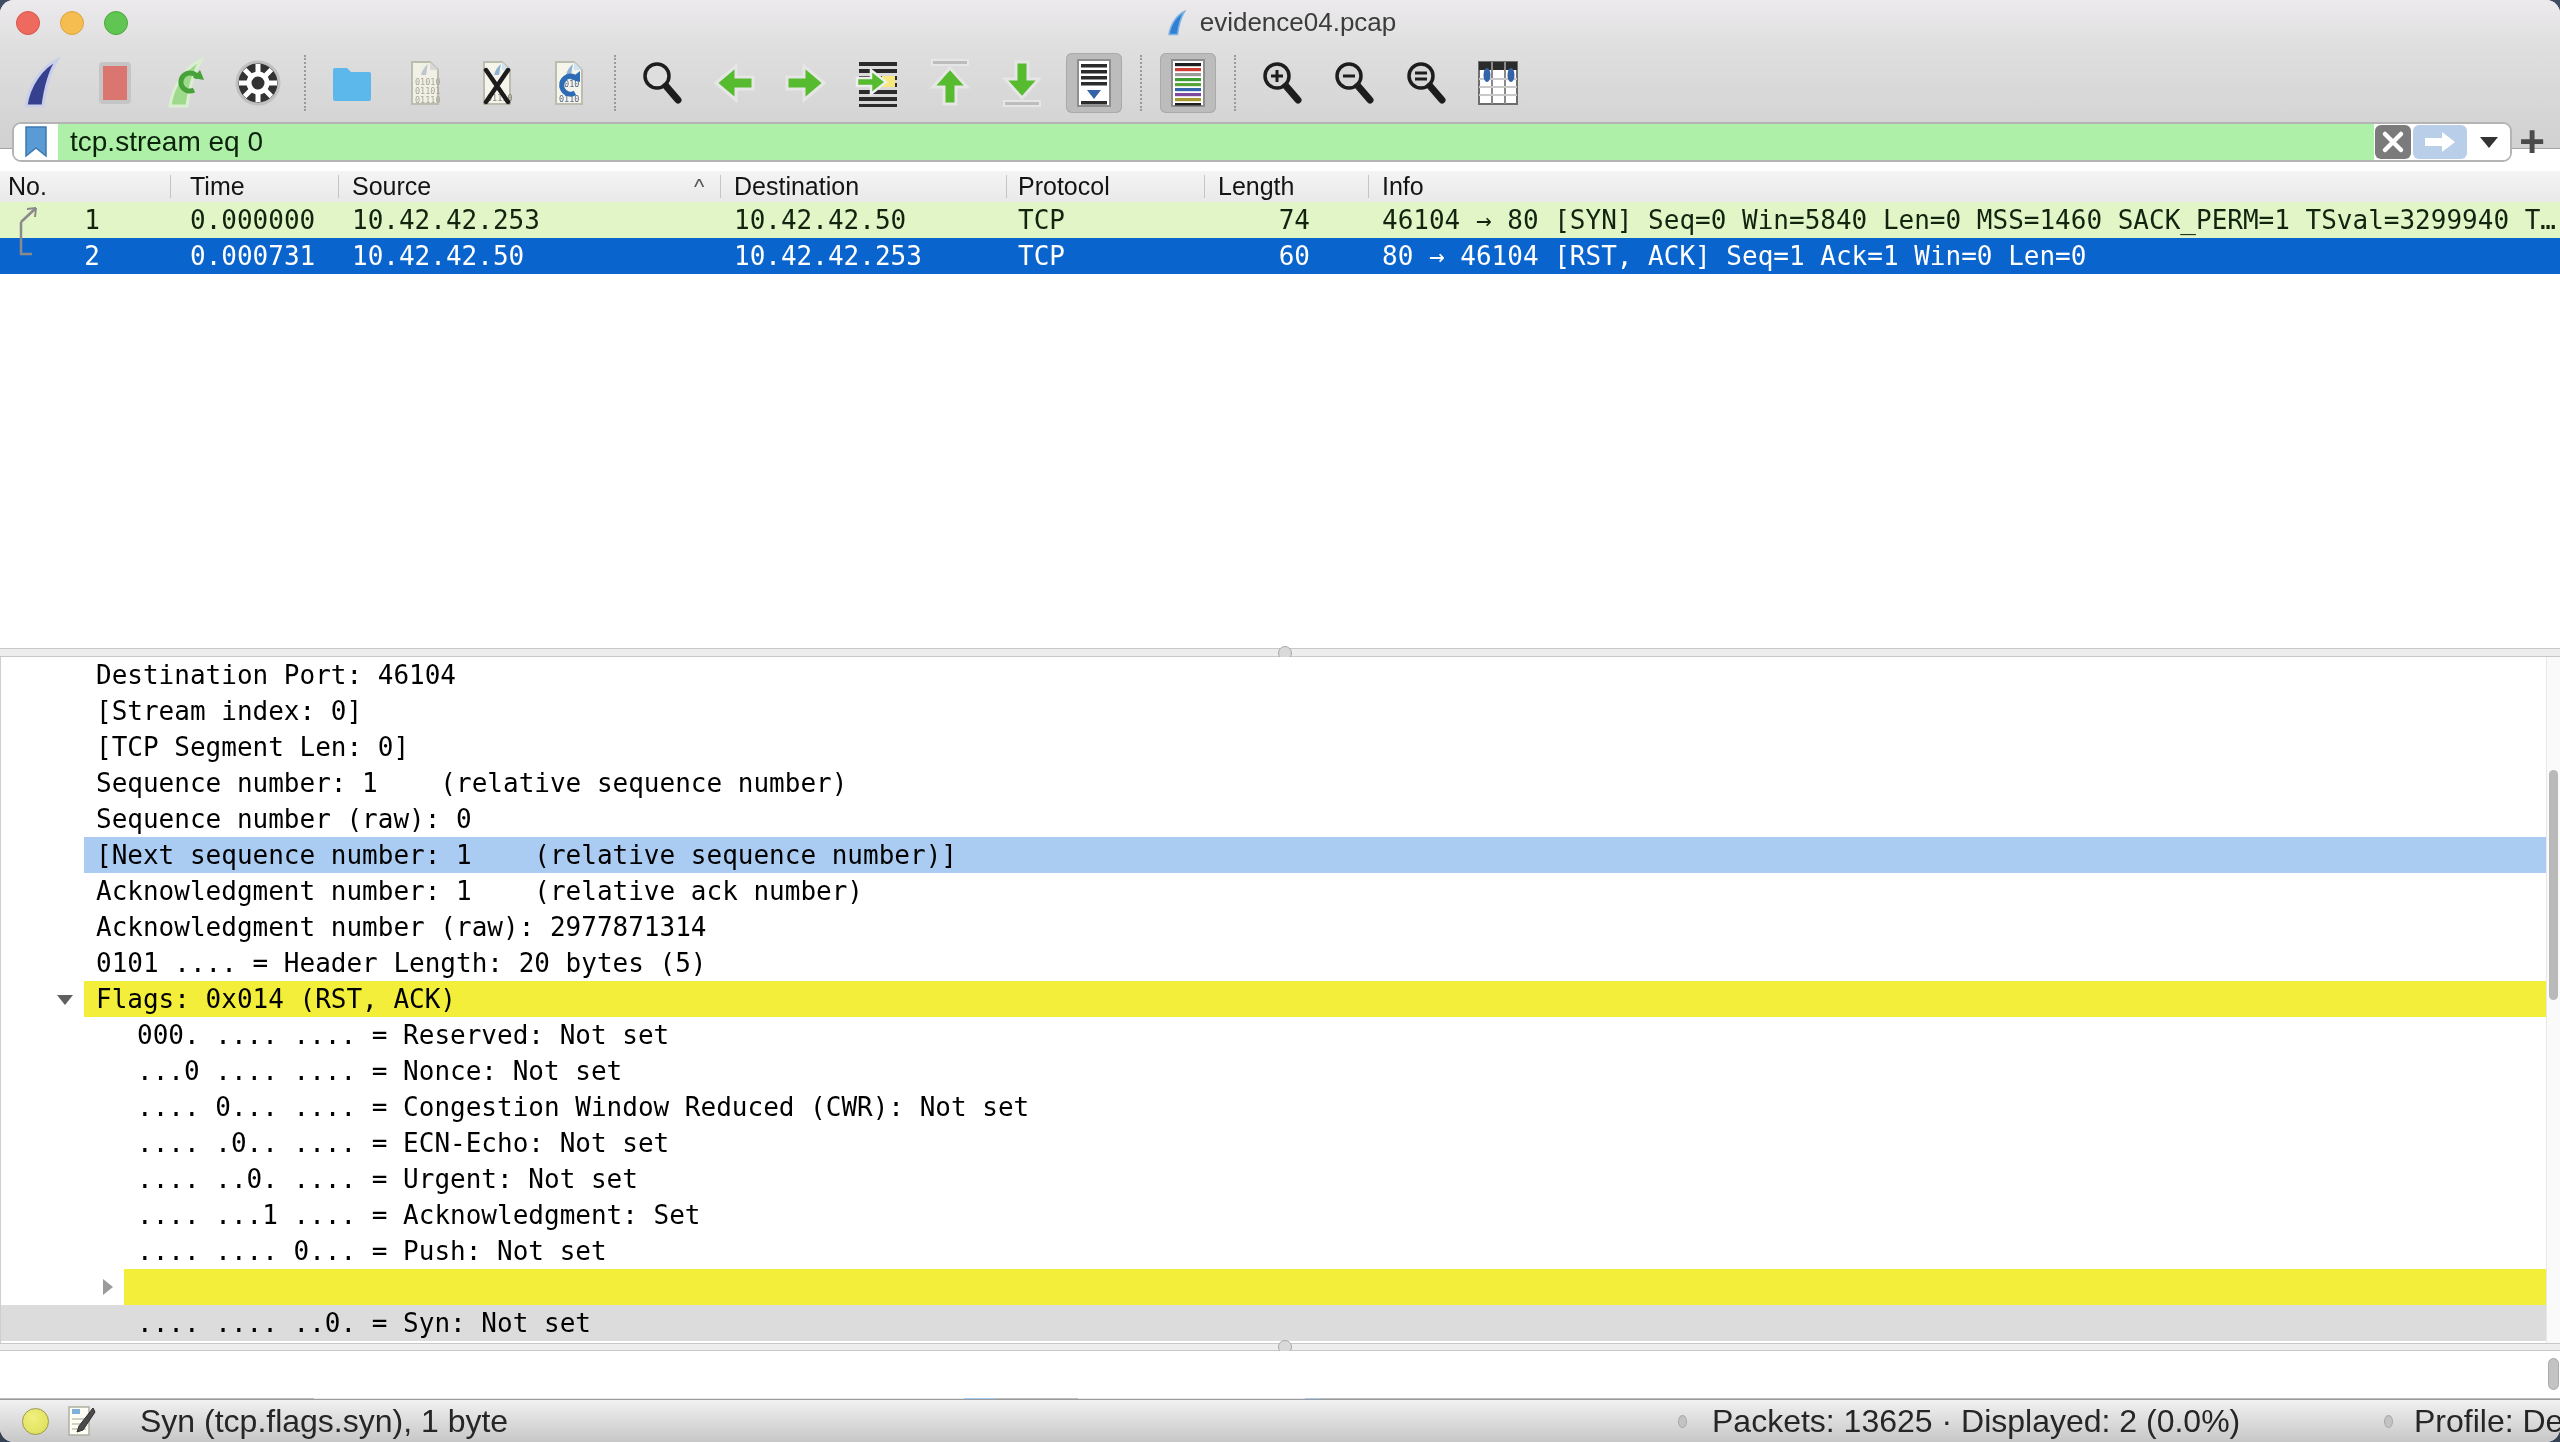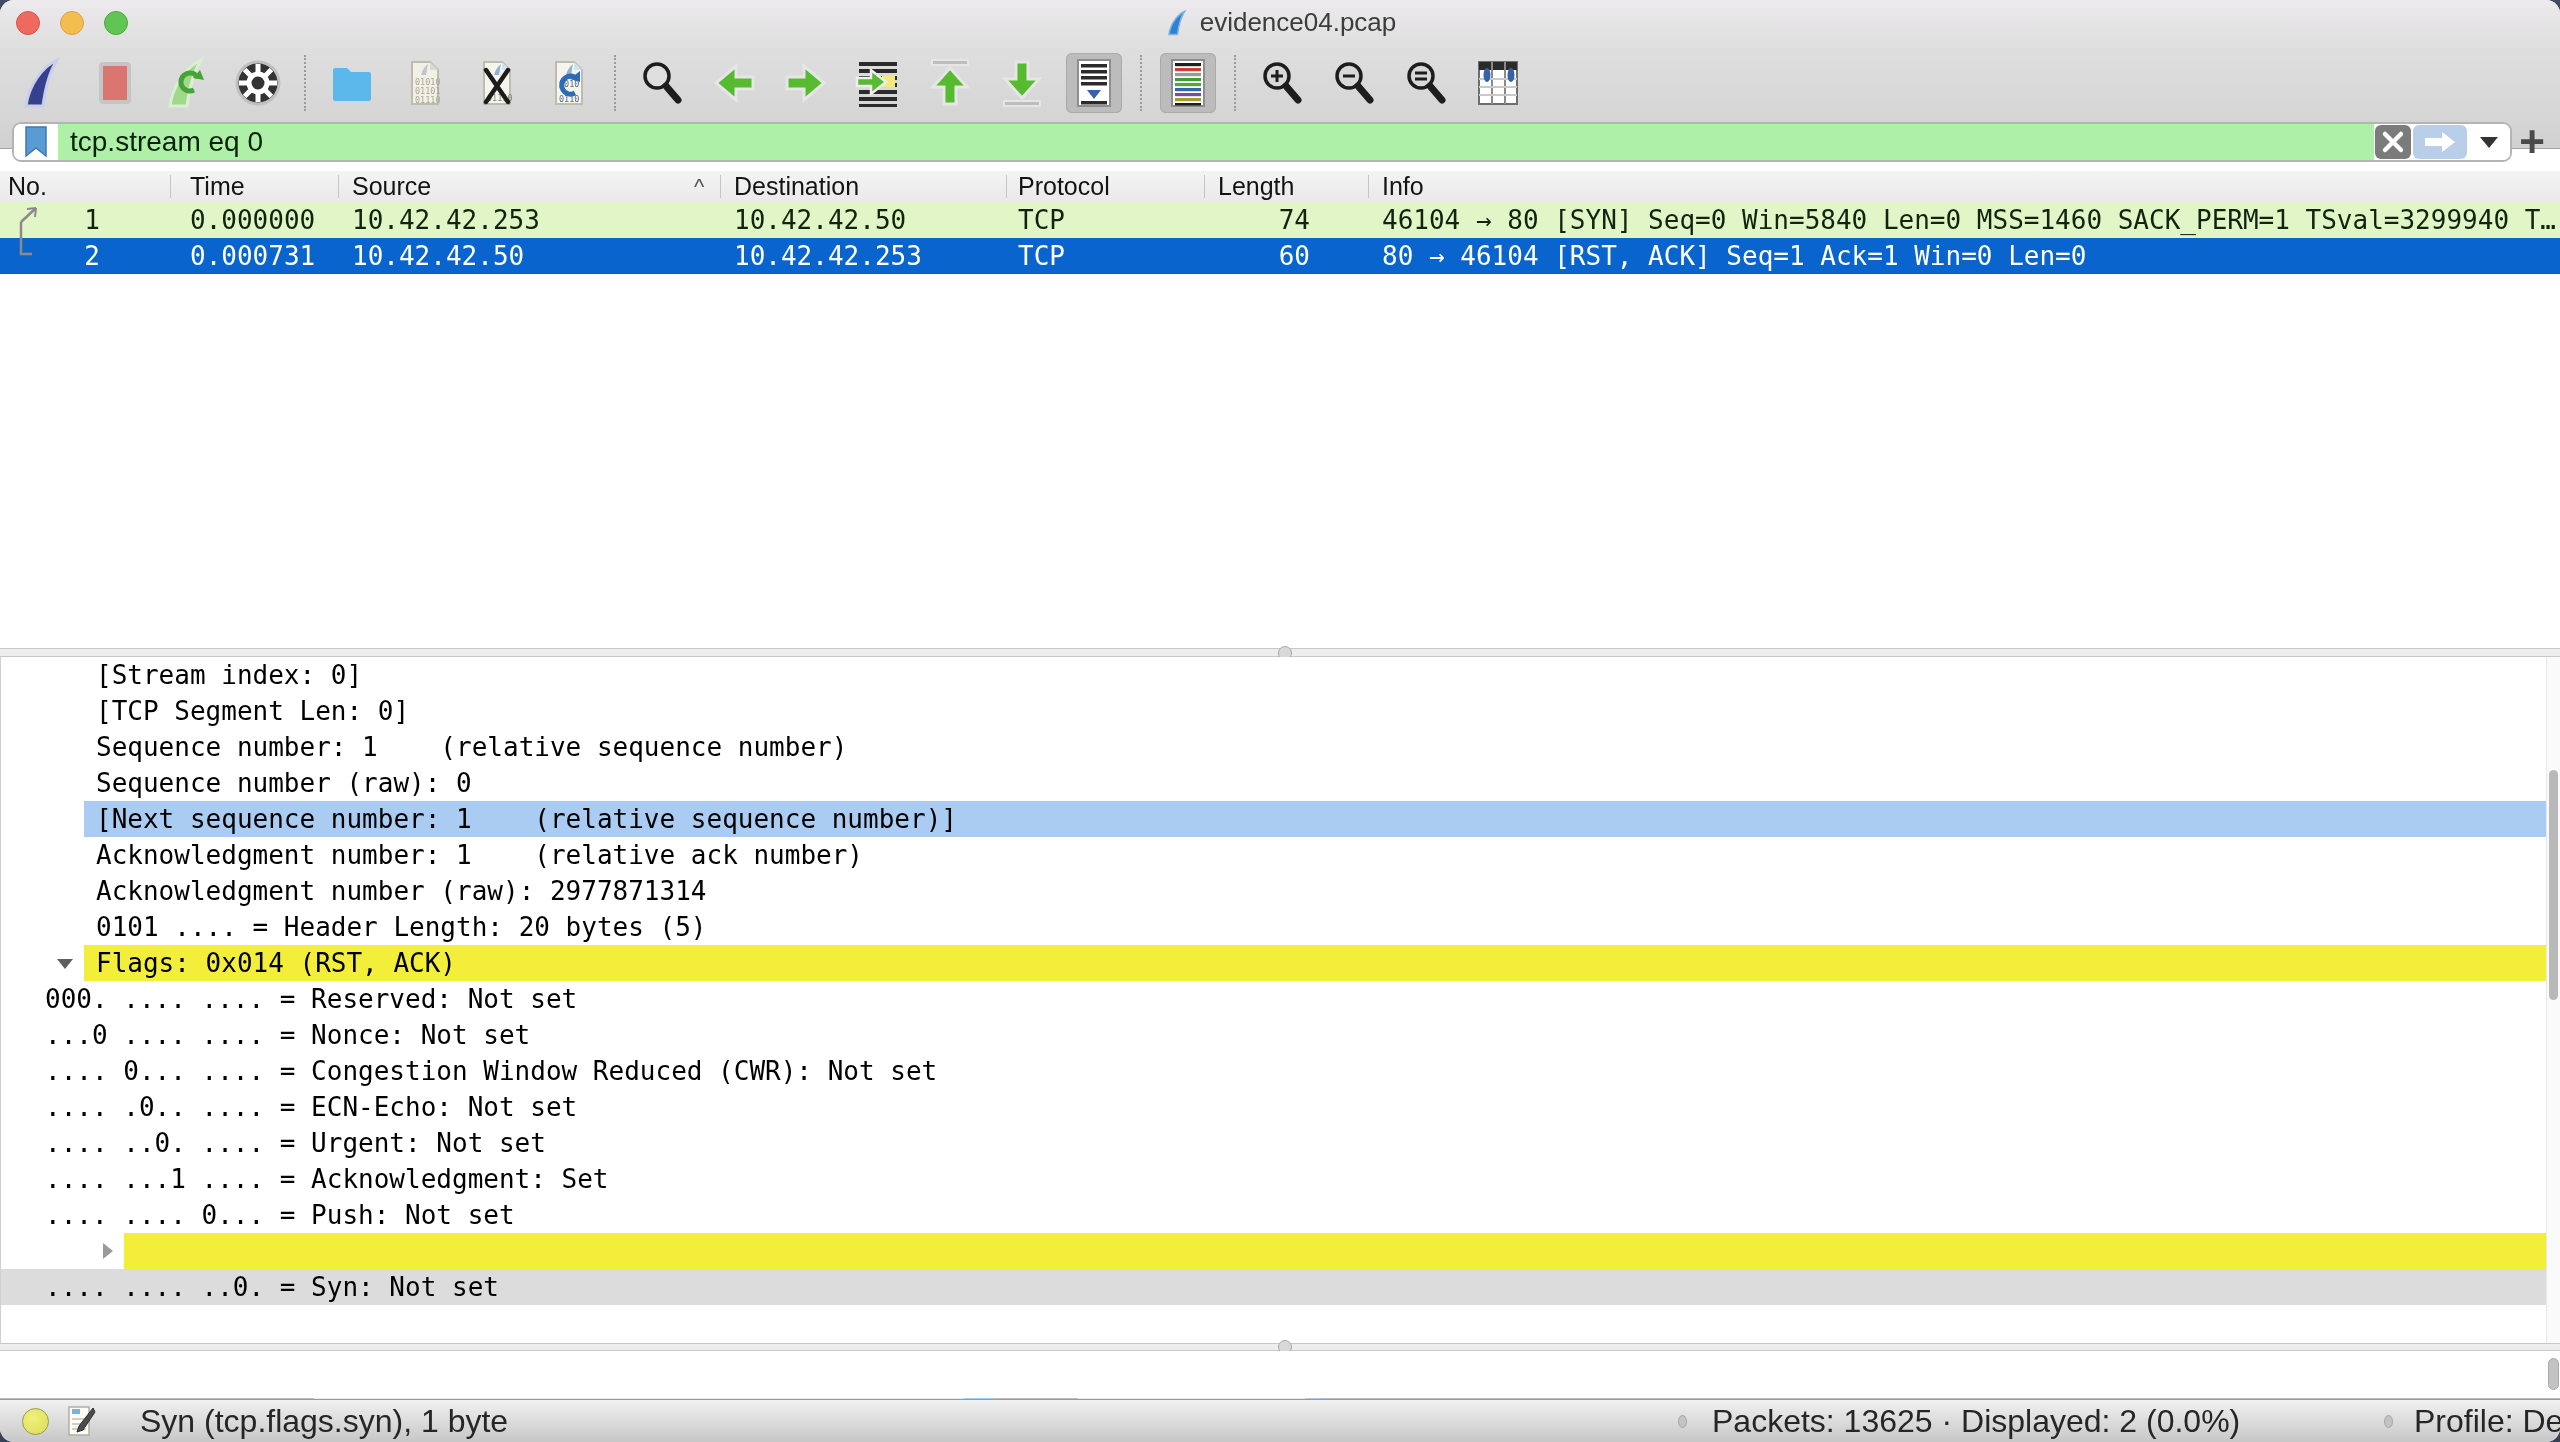--- a/index.html
+++ b/index.html
@@ -54,21 +54,21 @@
   .s2{top:1343px;height:8px;}
   .knob{position:absolute;left:1278px;top:-3px;width:14px;height:14px;border-radius:50%;background:#d9d9d9;border:1px solid #a9a9a9;box-sizing:border-box;}
   
   .details{position:absolute;left:0;top:657px;width:2560px;height:686px;background:#fff;overflow:hidden;
            border-left:1px solid #cfcfcf;box-sizing:border-box;}
   .dline{position:relative;height:36px;line-height:36px;font-family:"DejaVu Sans Mono",monospace;font-size:26px;
          color:#000;white-space:pre;}
   .dline .hlband{position:absolute;top:0;bottom:0;right:14px;z-index:0;}
   .dline .dtext{position:relative;z-index:1;display:inline-block;}
   .ind1 .dtext{padding-left:95px;}
-  .ind2 .dtext{margin-left:44px;}
+  .ind2 .dtext{padding-left:136px;}
   .hl-blue .hlband{left:83px;background:#aaccf2;}
   .hl-yellow .hlband{left:83px;background:#f2ee3a;}
   .hl-yellow2 .hlband{left:123px;background:#f2ee3a;}
   .hl-gray .hlband{left:0;background:#dcdcdc;}
   .exp{position:absolute;z-index:2;width:0;height:0;}
   .exp-down{left:56px;top:14px;border-left:8px solid transparent;border-right:8px solid transparent;border-top:10px solid #5f5f5f;}
   .exp-right{left:102px;top:10px;border-top:8px solid transparent;border-bottom:8px solid transparent;border-left:10px solid #9b9b9b;}
   .dscroll{position:absolute;right:0;top:0;bottom:0;width:14px;background:#fafafa;border-left:1px solid #e8e8e8;box-sizing:border-box;}
   .dthumb{position:absolute;left:2px;top:113px;width:9px;height:230px;border-radius:5px;background:#b9b9b9;}
   
@@ -361,20 +361,21 @@
       <path d="M30 6L15 20M15 20v32h11" fill="none" stroke="#8a8a8a" stroke-width="2.5"></path>
       <path d="M30 6l-9 1M30 6l-1 9" fill="none" stroke="#8a8a8a" stroke-width="2"></path>
     </svg>
   </div>
 
   <div class="splitter s1">
     <div class="knob"></div>
   </div>
 
   <div class="details">
+    <div class="dline ind1"><span class="dtext">Destination Port: 46104</span></div>
     <div class="dline ind1"><span class="dtext">[Stream index: 0]</span></div>
     <div class="dline ind1"><span class="dtext">[TCP Segment Len: 0]</span></div>
     <div class="dline ind1"><span class="dtext">Sequence number: 1    (relative sequence number)</span></div>
     <div class="dline ind1"><span class="dtext">Sequence number (raw): 0</span></div>
     <div class="dline ind1 hl-blue"><div class="hlband"></div><span class="dtext">[Next sequence number: 1    (relative sequence number)]</span></div>
     <div class="dline ind1"><span class="dtext">Acknowledgment number: 1    (relative ack number)</span></div>
     <div class="dline ind1"><span class="dtext">Acknowledgment number (raw): 2977871314</span></div>
     <div class="dline ind1"><span class="dtext">0101 .... = Header Length: 20 bytes (5)</span></div>
     <div class="dline ind1 hl-yellow"><div class="hlband"></div><span class="exp exp-down"></span><span class="dtext">Flags: 0x014 (RST, ACK)</span></div>
     <div class="dline ind2"><span class="dtext">000. .... .... = Reserved: Not set</span></div>

